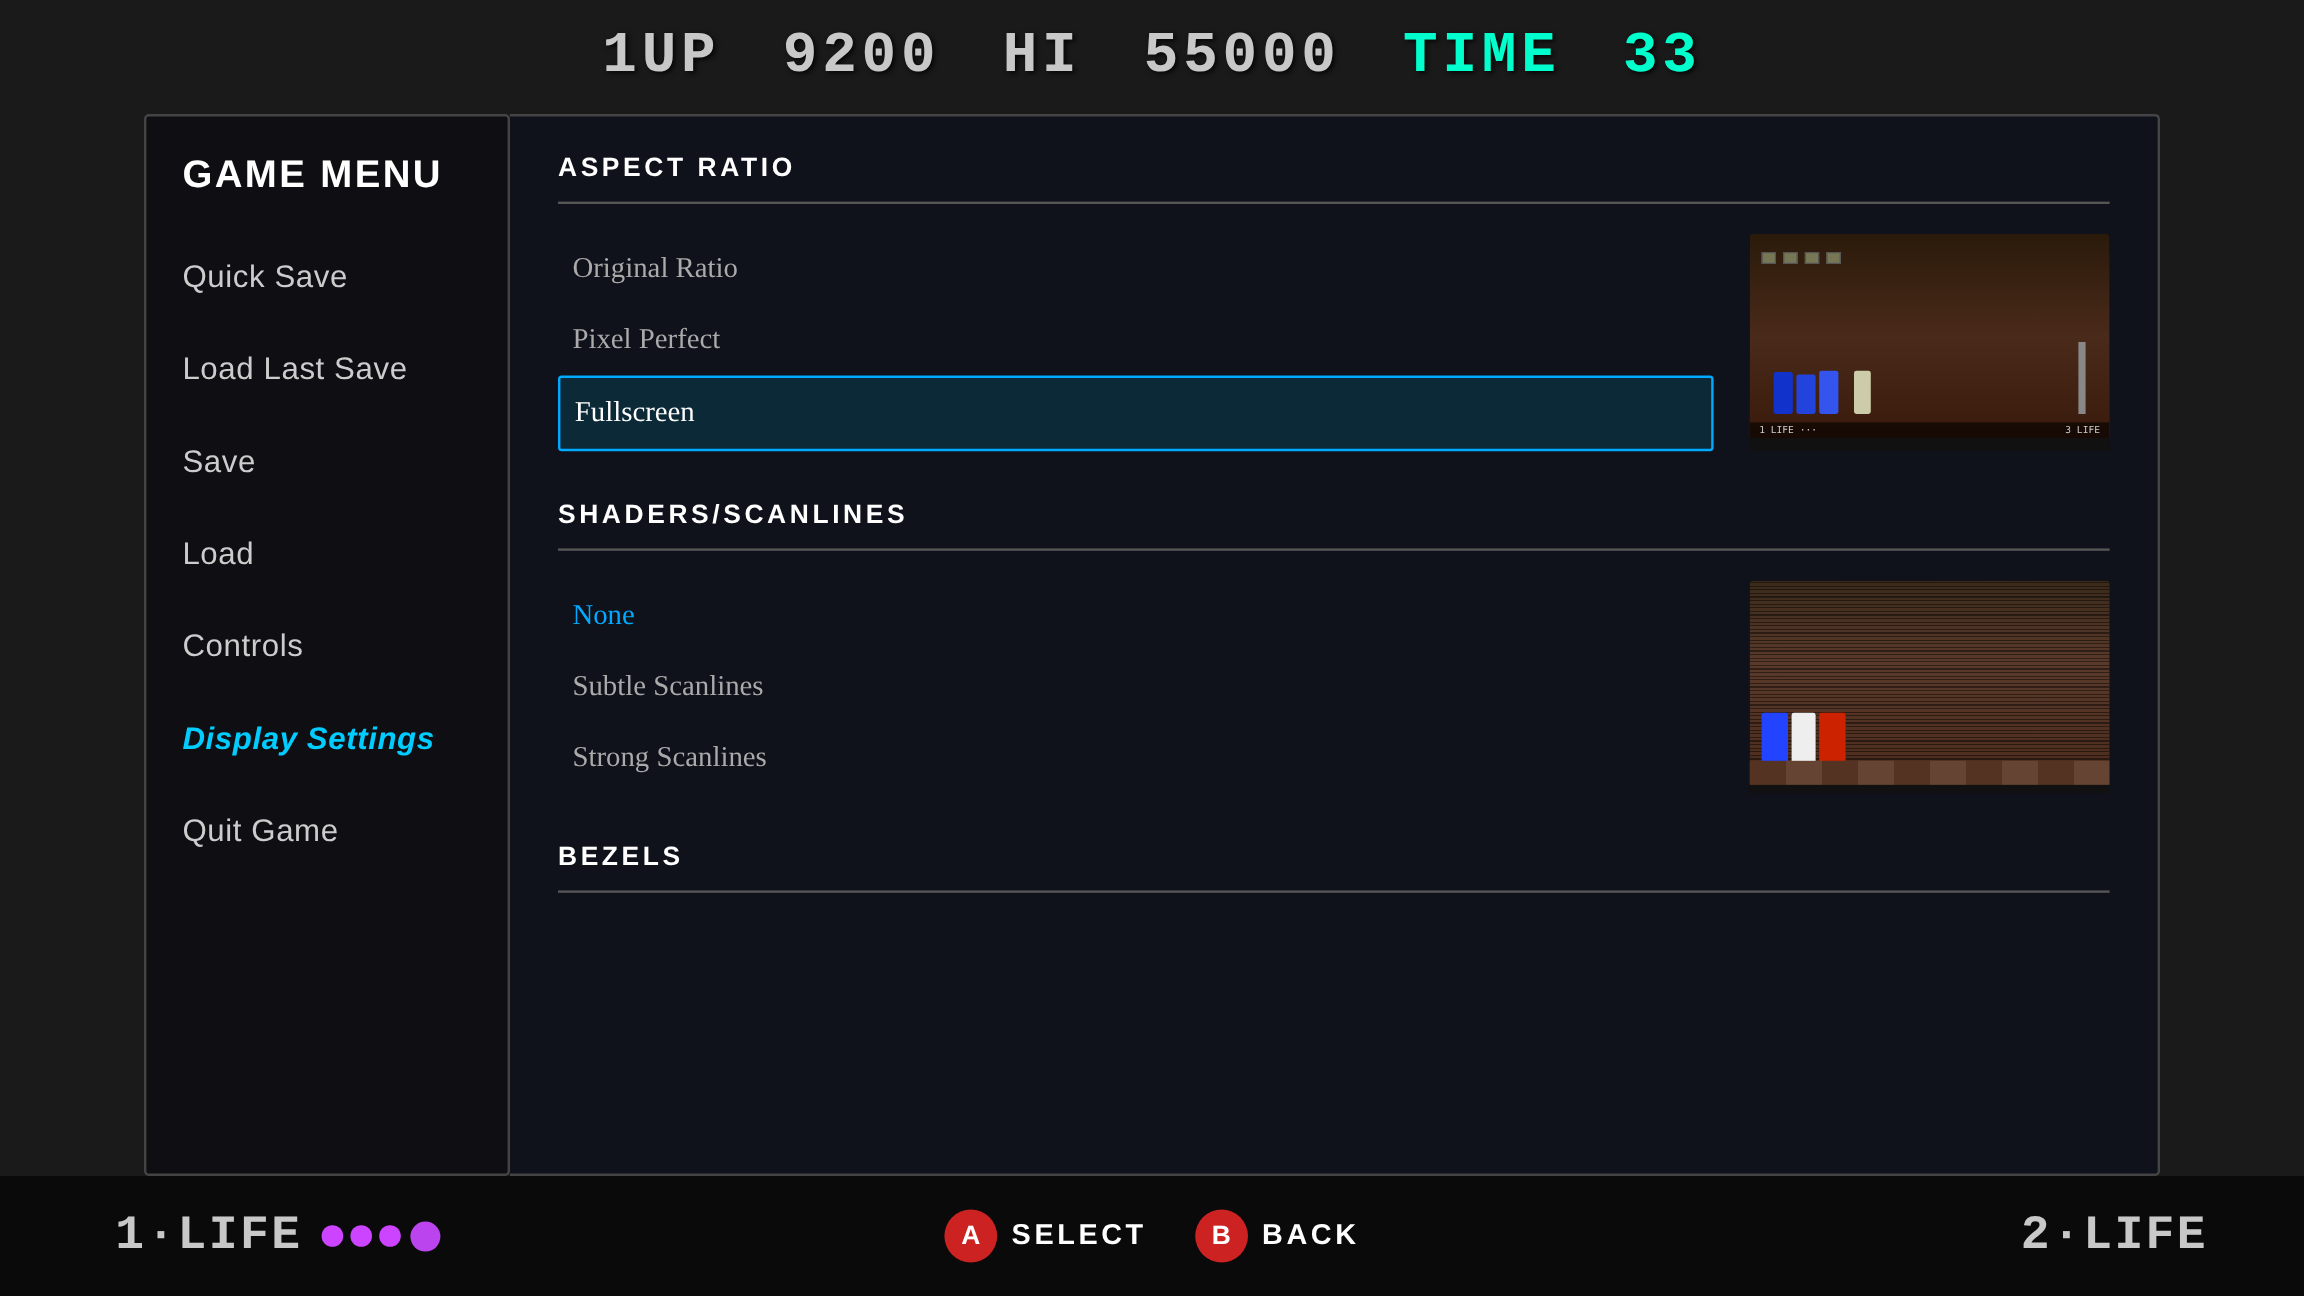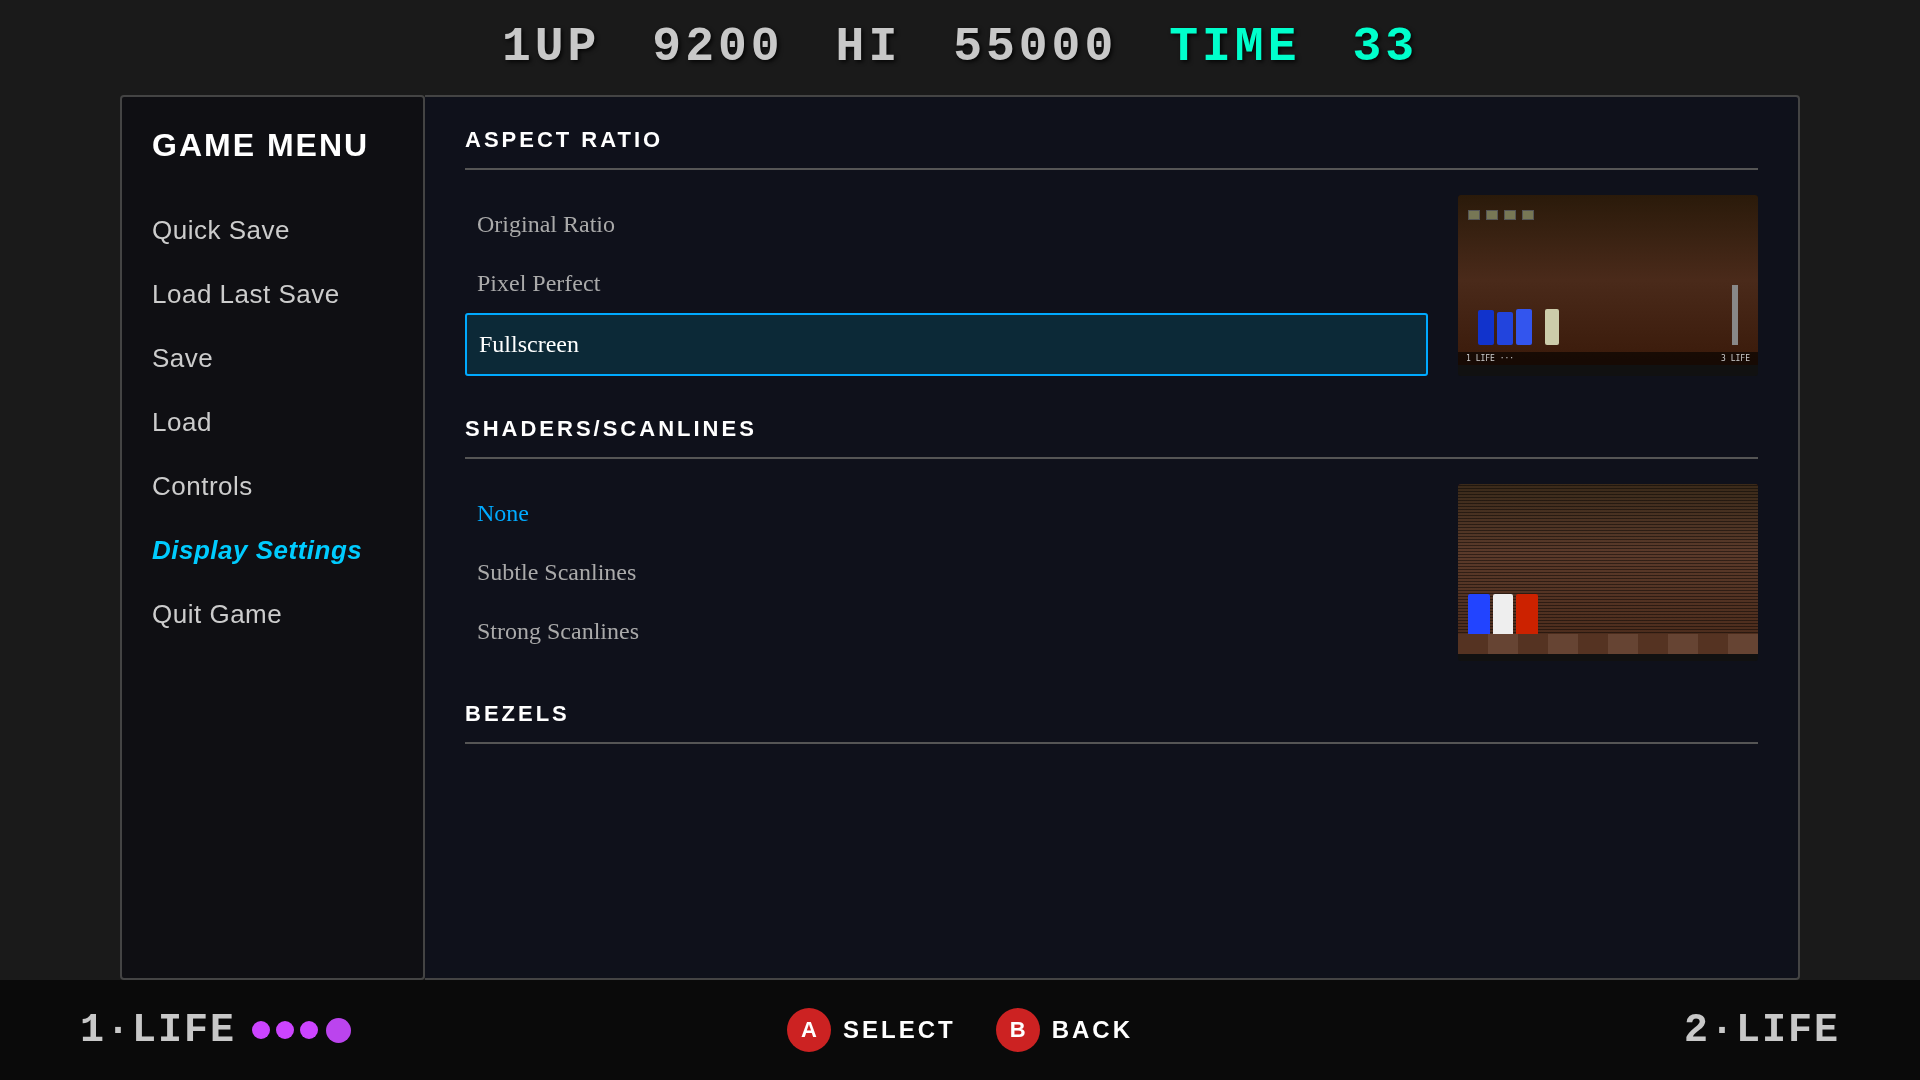--- a/index.html
+++ b/index.html
@@ -147,21 +147,21 @@
       font-weight: 900;
       color: white;
       letter-spacing: 2px;
       margin-bottom: 35px;
       font-family: 'Arial Black', sans-serif;
     }
 
     .menu-items {
       display: flex;
       flex-direction: column;
-      gap: 1px;
+      gap: 14px;
     }
 
     .menu-item {
       font-size: 26px;
       color: #cccccc;
       padding: 16px 0;
       cursor: pointer;
       font-family: 'Arial', sans-serif;
       font-weight: 400;
       letter-spacing: 0.5px;
@@ -446,21 +446,21 @@
   <div class="control-btn">
     <div class="btn-circle btn-a">A</div>
     <span class="btn-label">SELECT</span>
   </div>
   <div class="control-btn">
     <div class="btn-circle btn-b">B</div>
     <span class="btn-label">BACK</span>
   </div>
 </div>
 
-<div style="position:absolute;bottom:0;left:0;right:0;height:100px;display:flex;align-items:center;justify-content:space-between;padding:0 80px;pointer-events:none;">
+<div style="position:absolute;bottom:0;left:16px;right:0;height:100px;display:flex;align-items:center;justify-content:space-between;padding:0 80px;pointer-events:none;">
   <div style="display:flex;align-items:center;gap:8px;">
     <span class="life-text">1·LIFE</span>
     <span class="life-dots">
       <span class="life-dot"></span>
       <span class="life-dot"></span>
       <span class="life-dot"></span>
     </span>
     <div class="player-indicator" style="position:relative;width:25px;height:25px;background:#bb44ee;border-radius:50;top:0;left:0;"></div>
   </div>
   <div style="width:300px;"></div>

